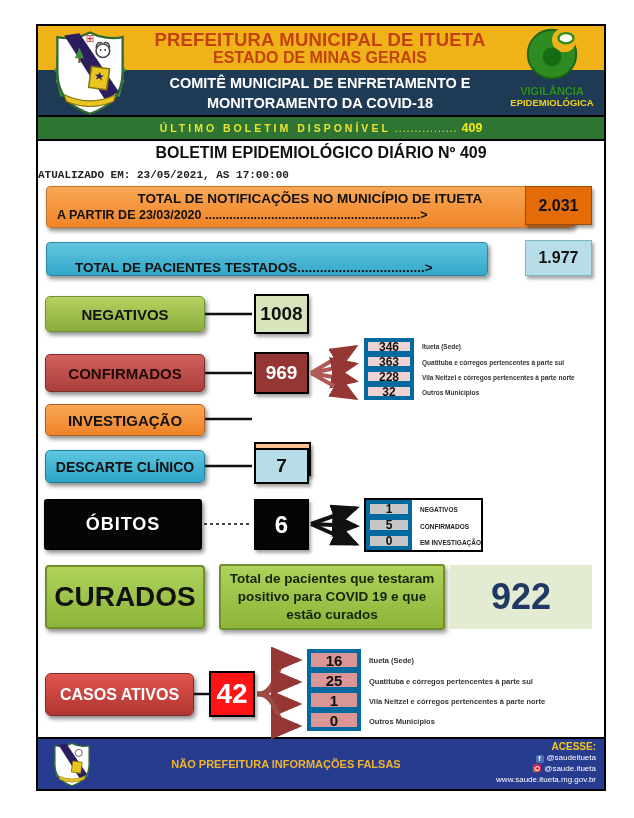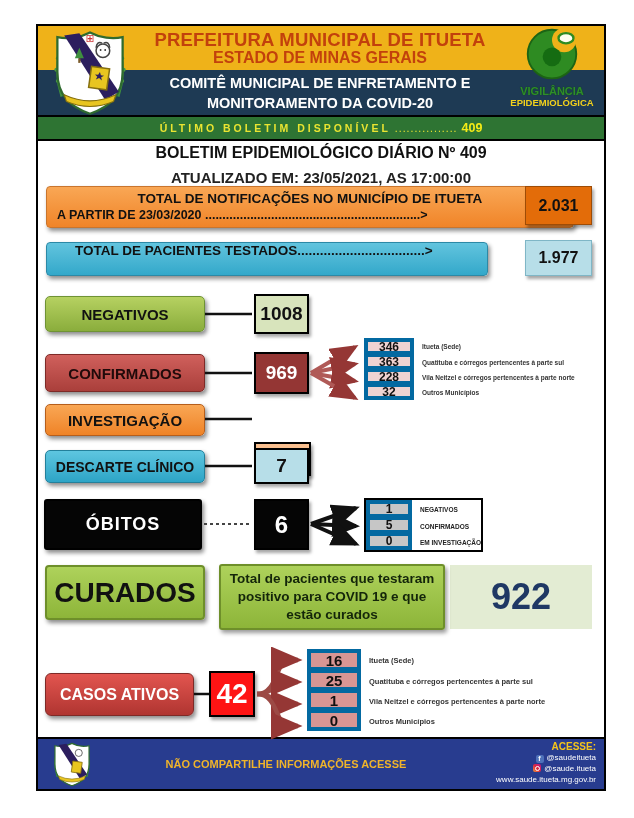--- a/index.html
+++ b/index.html
@@ -18,39 +18,39 @@
   .viglogo{right:2px;top:1px;width:100px;height:86px;z-index:4;text-align:center;}
   .viglogo .v1{font-size:11px;font-weight:bold;color:#2f8d2a;line-height:11px;text-shadow:0 0 1px #0a4a0a;margin-top:-1px;}
   .viglogo .v2{font-size:9.5px;font-weight:bold;color:#f2d11c;line-height:11px;}
   .strip{left:0;right:0;top:89px;height:22px;background:#2e7433;border-top:2px solid #000;border-bottom:2px solid #000;display:flex;align-items:center;justify-content:center;z-index:2;}
   .strip .lbl{color:#e9e431;font-weight:bold;font-size:10.5px;letter-spacing:3px;}
   .strip .dots{color:#e9e431;font-size:10.5px;margin:0 4px;letter-spacing:1px;}
   .strip .num{color:#f5ec16;font-weight:bold;font-size:12.5px;}
   .content{left:0;right:0;top:113px;bottom:50px;background:#fff;}
   
   .btitle{left:0;right:0;top:118px;text-align:center;font-size:16px;font-weight:bold;color:#111;z-index:2;}
-  .bsub{left:0;right:0;top:143px;text-align:center;font-size:15px;font-weight:bold;color:#222;z-index:2;}
+  .bsub{left:0;right:0;top:143px;text-align:left;font-size:11px;font-weight:bold;color:#222;z-index:2;font-family:Liberation Mono, monospace;}
   
   .bar{border-radius:4px;box-shadow:2px 3px 4px rgba(0,0,0,.45);z-index:2;color:#111;font-weight:bold;}
   .bar-orange{left:8px;top:160px;width:528px;height:42px;background:linear-gradient(#f9a755,#f08428);border:1.5px solid #c9752d;padding-top:3px;box-sizing:border-box;}
   .bar-orange .l1{text-align:center;font-size:13.5px;line-height:17px;}
   .bar-orange .l2{font-size:12.5px;line-height:16px;padding-left:10px;white-space:nowrap;overflow:hidden;}
-  .bar-blue{left:8px;top:216px;width:442px;height:34px;background:linear-gradient(#62c4de,#33a8ca);border:1.5px solid #2c89a6;display:flex;align-items:flex-start;box-sizing:border-box;}
+  .bar-blue{left:8px;top:216px;width:442px;height:34px;background:linear-gradient(#62c4de,#33a8ca);border:1.5px solid #2c89a6;display:flex;align-items:flex-end;box-sizing:border-box;}
   .bar-blue .l1{font-size:13.5px;padding-left:28px;white-space:nowrap;overflow:hidden;}
   .valbox{border:2px solid #000;display:flex;align-items:center;justify-content:center;font-weight:bold;color:#111;box-shadow:2px 3px 3px rgba(0,0,0,.35);z-index:2;box-sizing:border-box;}
   .v2031{left:487px;top:160px;width:67px;height:39px;background:#e36c09;font-size:16px;border:1px solid #9e4c06;}
   .v1977{left:487px;top:214px;width:67px;height:36px;background:#b7dee8;font-size:16px;border:1px solid #7fb6c6;}
   
   .sbtn{border-radius:5px;display:flex;align-items:center;justify-content:center;font-weight:bold;box-shadow:2px 3px 4px rgba(0,0,0,.45);z-index:2;box-sizing:border-box;color:#111;}
   .b-neg{left:7px;top:270px;width:160px;height:36px;font-size:15px;background:linear-gradient(#b6d161,#8aad3c);border:1.5px solid #6f9334;}
   .b-conf{left:7px;top:328px;width:160px;height:38px;font-size:15px;background:linear-gradient(#d0605c,#aa3f3b);border:1.5px solid #7e2a27;color:#200a0a;}
   .b-inv{left:7px;top:378px;width:160px;height:32px;font-size:15px;background:linear-gradient(#f9a755,#ef8327);border:1.5px solid #b65e1b;}
   .b-desc{left:7px;top:424px;width:160px;height:33px;font-size:14px;background:linear-gradient(#5ec6e0,#2da4c6);border:1.5px solid #23809b;}
   .b-obit{left:6px;top:473px;width:158px;height:51px;font-size:18px;background:#050505;border:2px solid #000;color:#fff;border-radius:3px;letter-spacing:1px;}
-  .b-cur{left:7px;top:539px;width:160px;height:55px;font-size:28px;background:linear-gradient(#aed25b,#8db539);border:2px solid #6e8f2a;border-radius:4px;text-align:right;}
+  .b-cur{left:7px;top:539px;width:160px;height:64px;font-size:28px;background:linear-gradient(#aed25b,#8db539);border:2px solid #6e8f2a;border-radius:4px;text-align:right;}
   .b-ativ{left:7px;top:647px;width:149px;height:43px;font-size:16px;background:linear-gradient(#e2554f,#b03531);border:1.5px solid #7e2a27;color:#fff;border-radius:6px;}
   .v1008{left:216px;top:268px;width:55px;height:40px;background:#d8e4bc;font-size:19px;}
   .v969{left:216px;top:326px;width:55px;height:42px;background:#943634;font-size:19px;color:#fff;}
   .v47{left:216px;top:376px;width:57px;height:34px;background:#fac090;font-size:19px;margin-top:40px;}
   .v7{left:216px;top:422px;width:55px;height:36px;background:#b7dee8;font-size:19px;}
   .v6{left:216px;top:473px;width:55px;height:51px;background:#050505;font-size:24px;color:#fff;}
   .v42{left:171px;top:645px;width:46px;height:46px;background:#fe1414;font-size:28px;color:#fff;border:2.5px solid #000;}
   
   .stack{z-index:2;}
   .srow{display:flex;align-items:center;}
@@ -120,21 +120,21 @@
     </svg>
   </div>
 
   <div class="abs header-text">
     <div class="t1">PREFEITURA MUNICIPAL DE ITUETA</div>
     <div class="t2">ESTADO DE MINAS GERAIS</div>
   </div>
 
   <div class="abs committee">
     <div class="c1">COMITÊ MUNICIPAL DE ENFRETAMENTO E</div>
-    <div class="c2">MONITORAMENTO DA COVID-20</div>
+    <div class="c2">MONITORAMENTO DA COVID-18</div>
   </div>
 
   <div class="abs viglogo">
     <svg width="56" height="56" viewBox="0 0 60 60">
       <circle cx="30" cy="29" r="26" fill="#2e8b22" stroke="#1c6414" stroke-width="2"></circle>
       <circle cx="43" cy="14" r="13" fill="#efb219"></circle>
       <circle cx="30" cy="32" r="10" fill="#156c12"></circle>
       <ellipse cx="45" cy="12" rx="8" ry="5.5" fill="#fdfdf0" stroke="#2e8b22" stroke-width="2.5"></ellipse>
     </svg>
     <div class="v1">VIGILÂNCIA</div>
@@ -273,21 +273,21 @@
         <path d="M88,30 Q96,60 86,90" stroke="#3f8f3f" stroke-width="6" fill="none"></path>
         <path d="M50,6 C63,13 80,15 93,12 L93,58 C93,90 75,104 50,113 C25,104 7,90 7,58 L7,12 C20,15 37,13 50,6 Z" fill="#ffffff" stroke="#2f6b2f" stroke-width="3"></path>
         <polygon points="16,10 36,7 88,84 70,95" fill="#2c1e5e"></polygon>
         <circle cx="67" cy="30" r="9" fill="#fff" stroke="#444" stroke-width="2"></circle>
         <g transform="rotate(8 62 66)">
             <rect x="50" y="52" width="24" height="28" fill="#e8c520" stroke="#86700f" stroke-width="2"></rect>
           </g>
         <path d="M16,88 Q50,104 84,88 L81,97 Q50,110 19,97 Z" fill="#e8c520" stroke="#86700f" stroke-width="1.5"></path>
       </svg>
     </div>
-    <div class="f-warn">NÃO COMPARTILHE INFORMAÇÕES ACESSE</div>
+    <div class="f-warn">NÃO PREFEITURA INFORMAÇÕES FALSAS</div>
     <div class="f-right">
       <div class="acesse">ACESSE:</div>
       <div><span class="fb-icon"></span><span>@saudeitueta</span></div>
       <div><span class="ig-icon"></span><span>@saude.itueta</span></div>
       <div>www.saude.itueta.mg.gov.br</div>
     </div>
   </div>
 
 </div>
 

